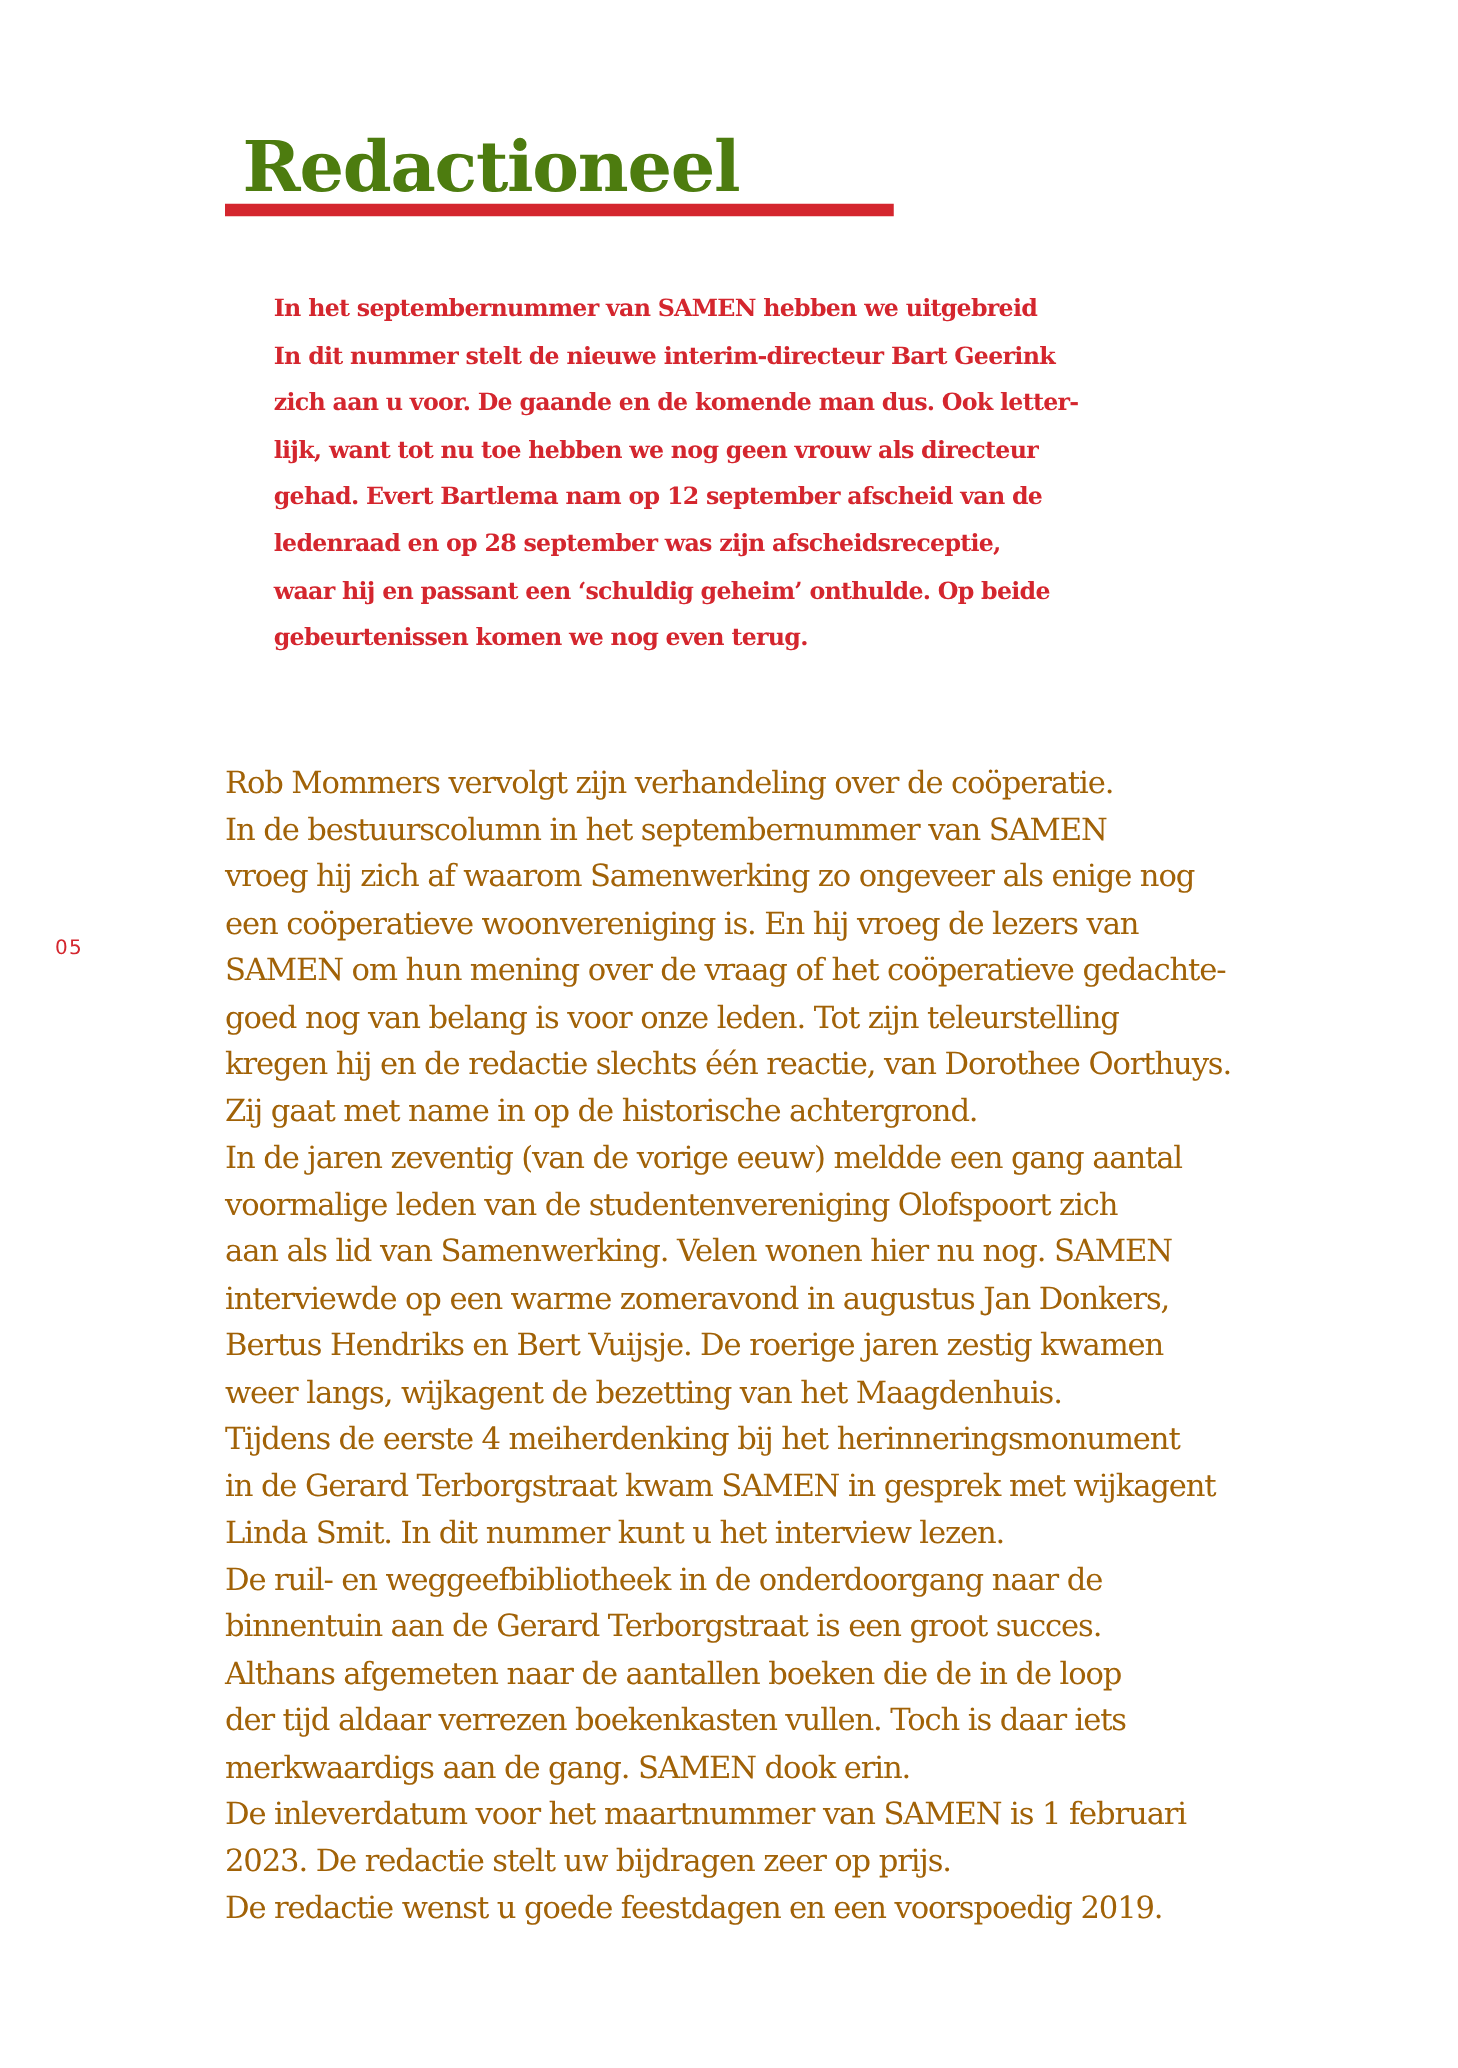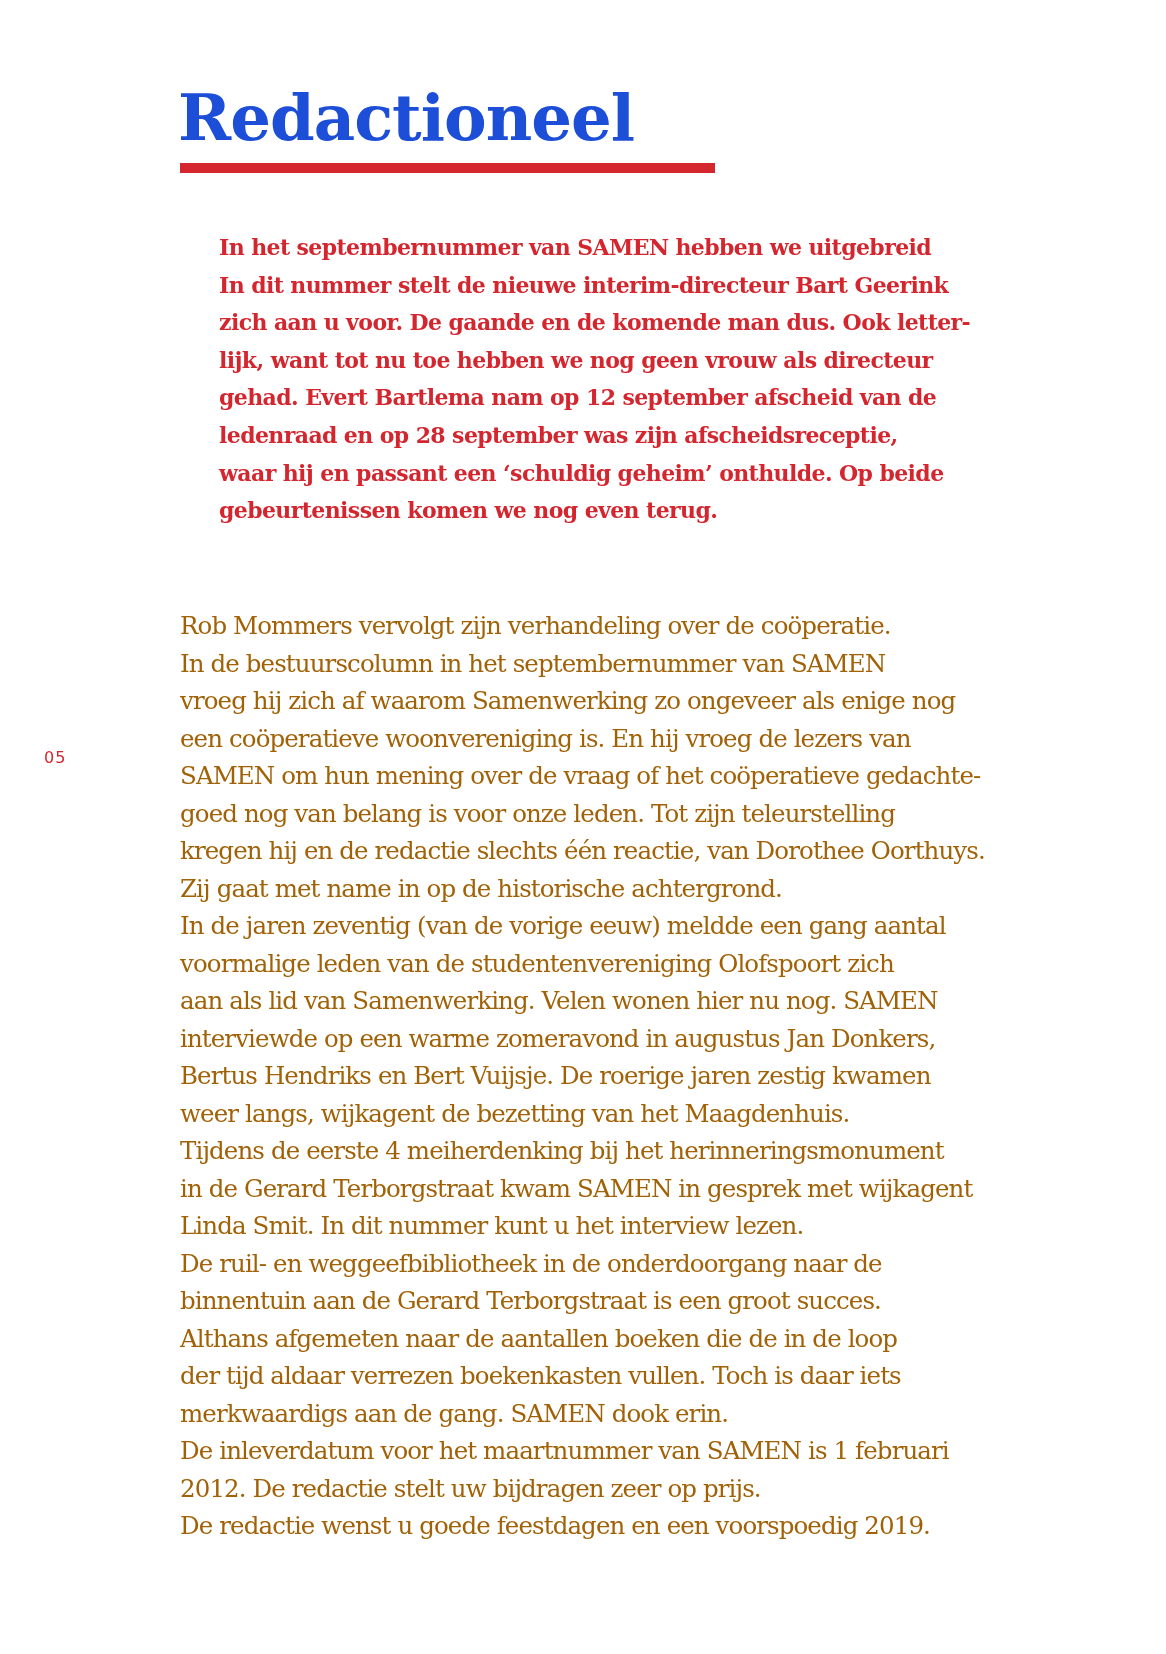--- a/index.html
+++ b/index.html
@@ -19,44 +19,44 @@
       top: 748px;
       font-family: "DejaVu Sans", sans-serif;
       font-size: 16px;
       color: #d4262e;
       letter-spacing: 1px;
     }
     .title {
       position: absolute;
       left: 178px;
       top: 72px;
-      margin: 0;
+      margin: 16px;
       font-family: "DejaVu Serif", serif;
       font-weight: bold;
-      font-size: 64px;
+      font-size: 56px;
       line-height: 92px;
-      color: #1d4ed8;
+      color: #4d7c0f;
       letter-spacing: -1px;
     }
     .title-rule {
       position: absolute;
       left: 180px;
       top: 163px;
       width: 535px;
       height: 10px;
       background: #d4262e;
     }
     .intro {
       position: absolute;
       left: 219px;
       top: 229px;
       width: 840px;
       font-family: "DejaVu Serif", serif;
       font-weight: bold;
-      font-size: 22px;
+      font-size: 19px;
       line-height: 37.6px;
       color: #d4262e;
       letter-spacing: -0.6px;
     }
     .intro .line, .body-text .line {
       display: block;
       white-space: nowrap;
     }
     .body-text {
       position: absolute;
@@ -106,15 +106,15 @@
   <span class="line">weer langs, wijkagent de bezetting van het Maagdenhuis.</span>
   <span class="line">Tijdens de eerste 4 meiherdenking bij het herinneringsmonument</span>
   <span class="line">in de Gerard Terborgstraat kwam SAMEN in gesprek met wijkagent</span>
   <span class="line">Linda Smit. In dit nummer kunt u het interview lezen.</span>
   <span class="line">De ruil- en weggeefbibliotheek in de onderdoorgang naar de</span>
   <span class="line">binnentuin aan de Gerard Terborgstraat is een groot succes.</span>
   <span class="line">Althans afgemeten naar de aantallen boeken die de in de loop</span>
   <span class="line">der tijd aldaar verrezen boekenkasten vullen. Toch is daar iets</span>
   <span class="line">merkwaardigs aan de gang. SAMEN dook erin.</span>
   <span class="line">De inleverdatum voor het maartnummer van SAMEN is 1 februari</span>
-  <span class="line">2012. De redactie stelt uw bijdragen zeer op prijs.</span>
+  <span class="line">2023. De redactie stelt uw bijdragen zeer op prijs.</span>
   <span class="line">De redactie wenst u goede feestdagen en een voorspoedig 2019.</span>
 </div>
 
 </body></html>

